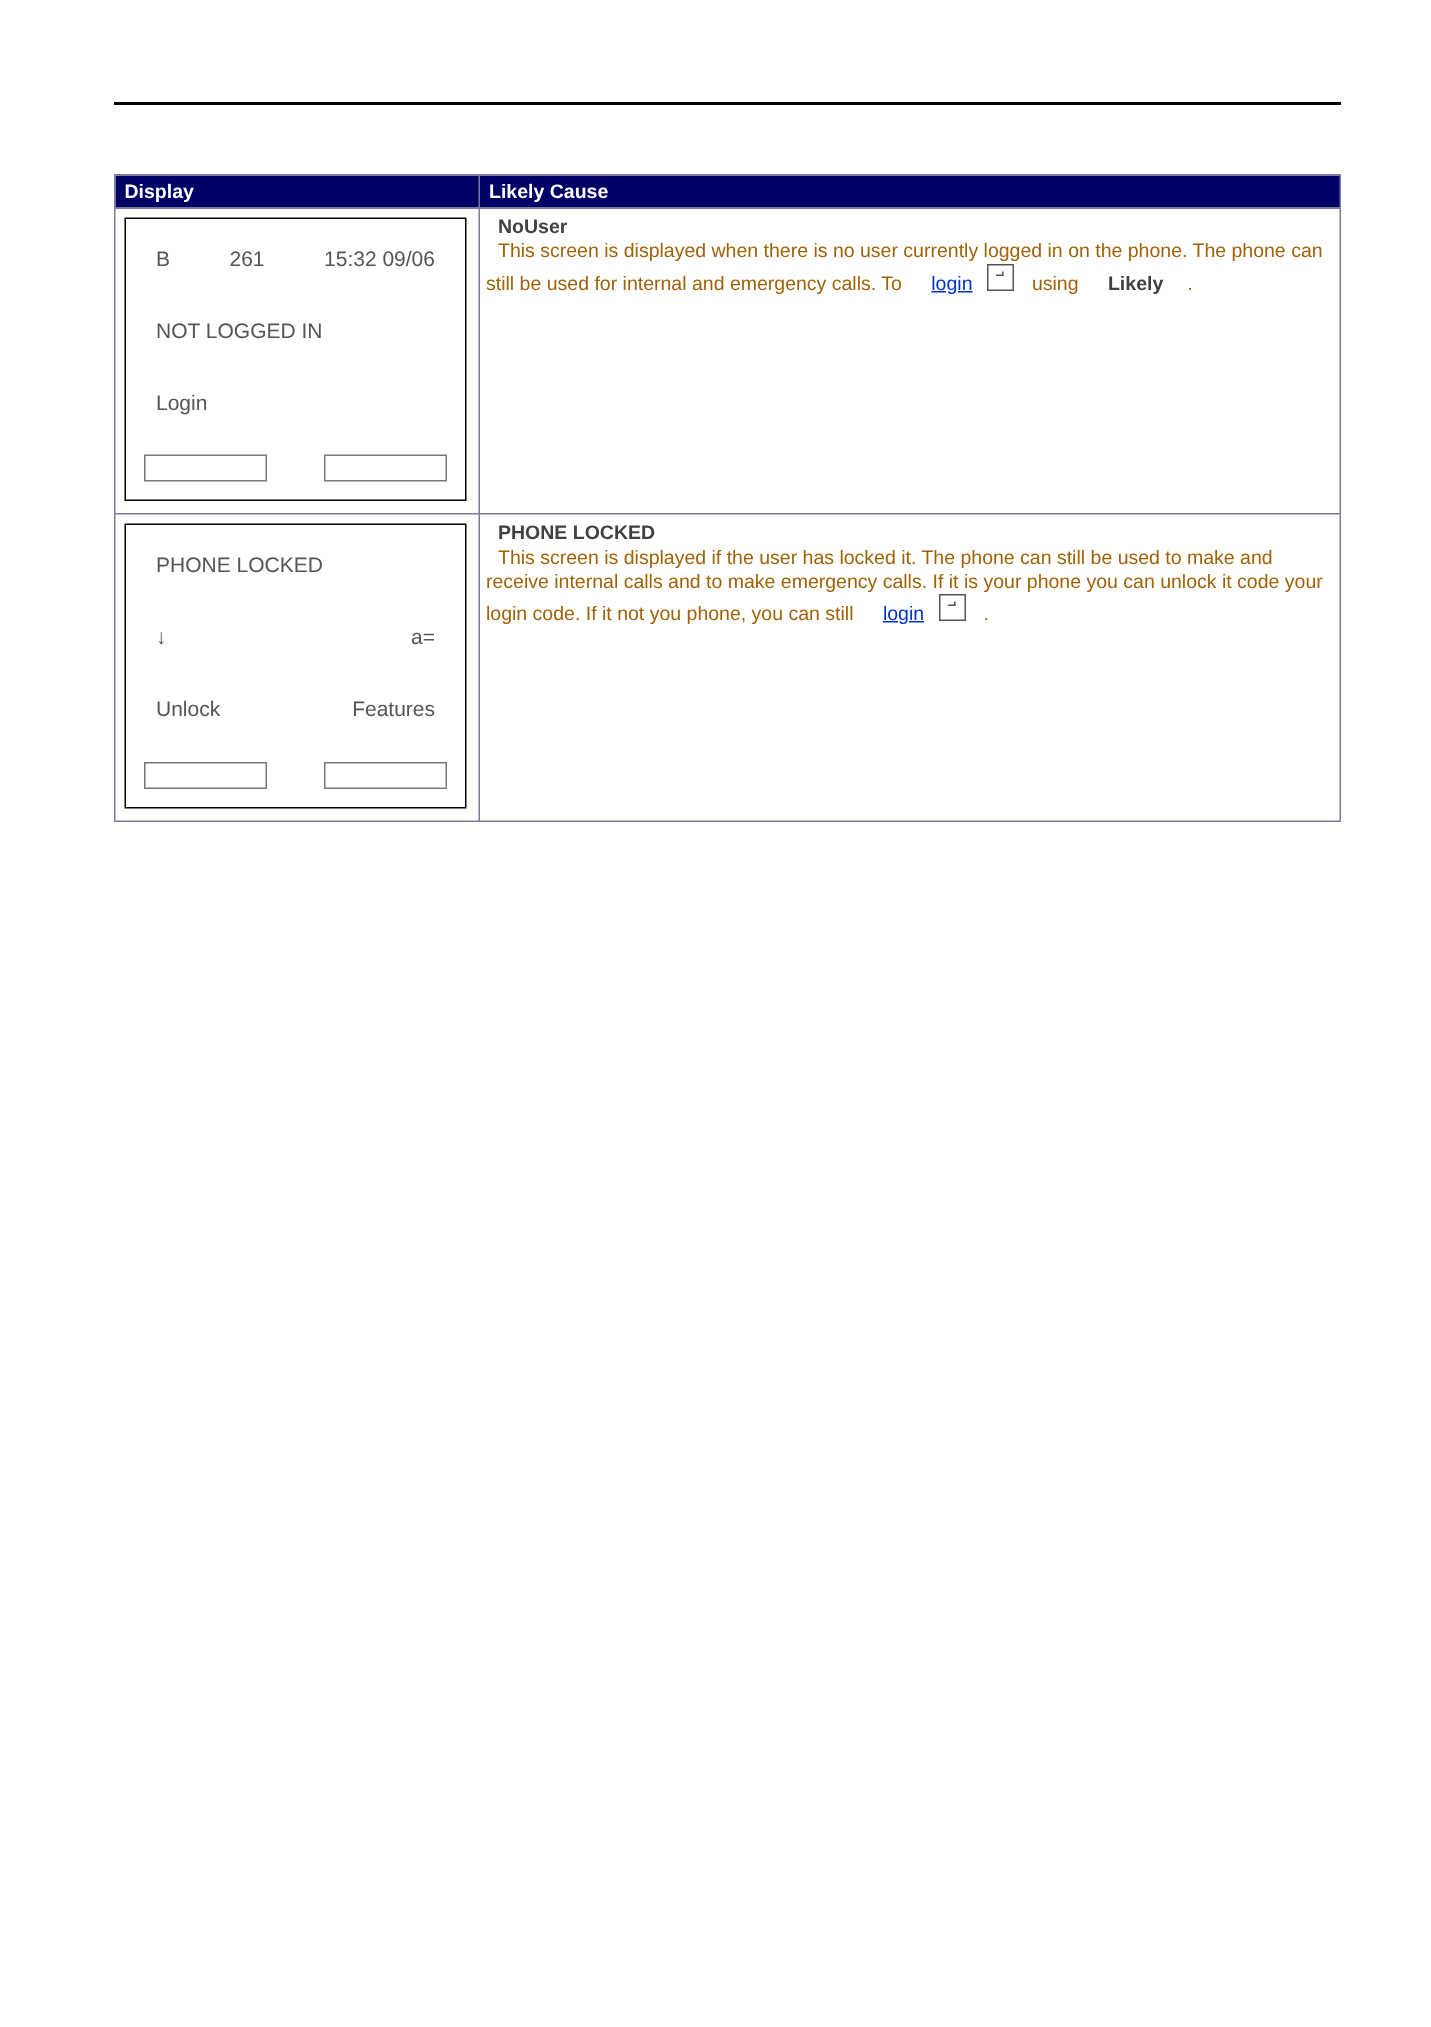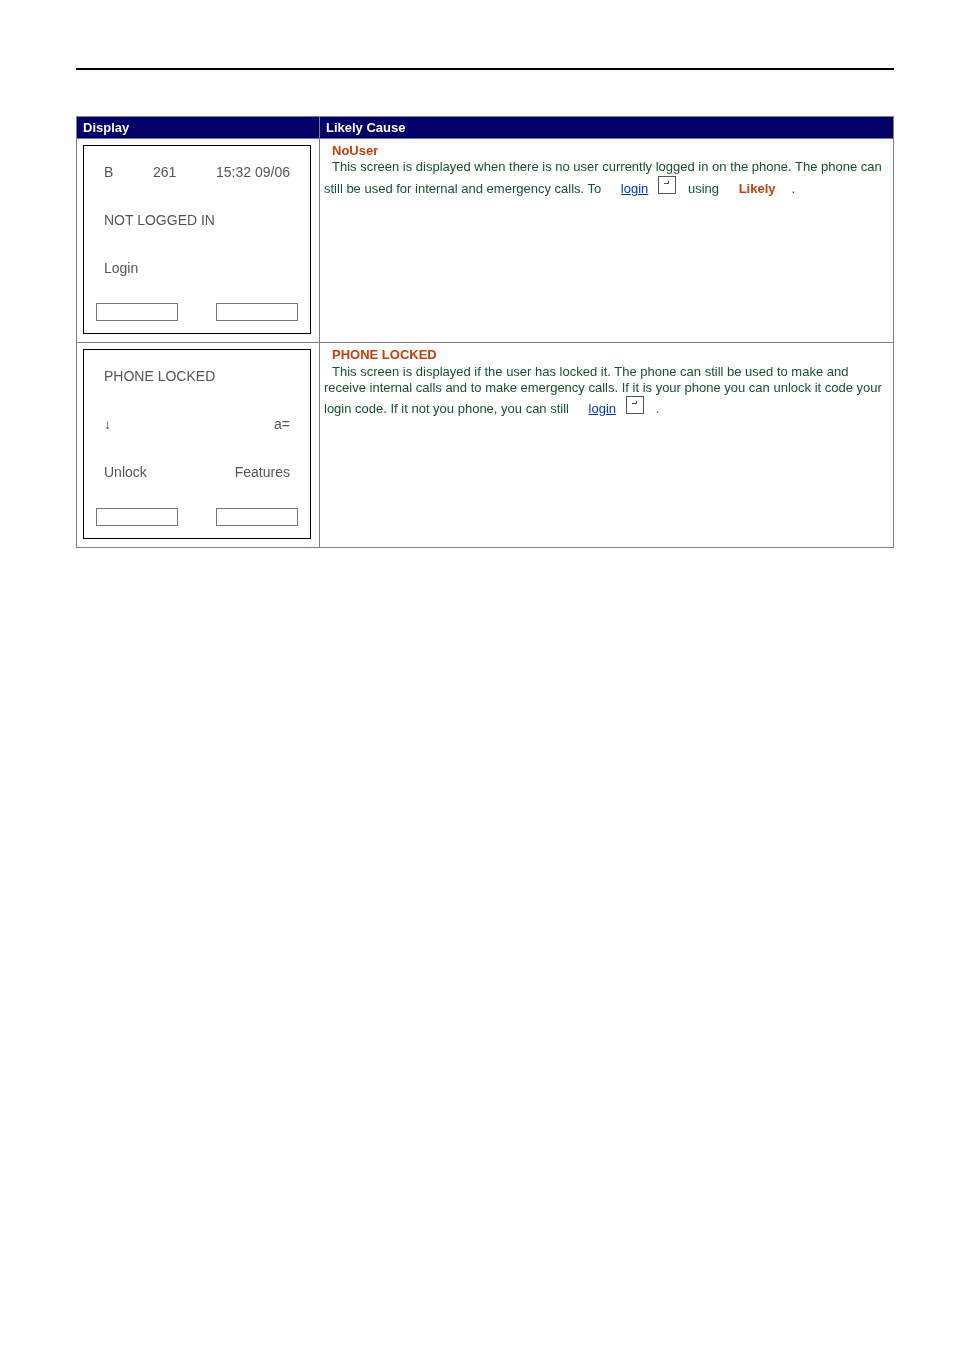--- a/index.html
+++ b/index.html
@@ -54,22 +54,22 @@
       min-height: 16px;
     }
     .lcd-row.center { justify-content: flex-start; }
     .lcd-row span { white-space: pre; }
     .lcd-softkeys { display: flex; gap: 38px; margin-top: 3px; }
     .softkey-box {
       border: 1px solid #777;
       width: 88px;
       height: 16px;
     }
-    .cause-title { font-weight: bold; color: #c2410c; }
-    .cause-body { color: #14532d; }
+    .cause-title { font-weight: bold; color: #404040; }
+    .cause-body { color: #a16207; }
     a.login-link { color: #0033cc; text-decoration: underline; }
     .ref-icon {
       display: inline-block;
       border: 1px solid #555;
       width: 14px;
       height: 12px;
       vertical-align: -1px;
       margin-left: 2px;
       position: relative;
     }

